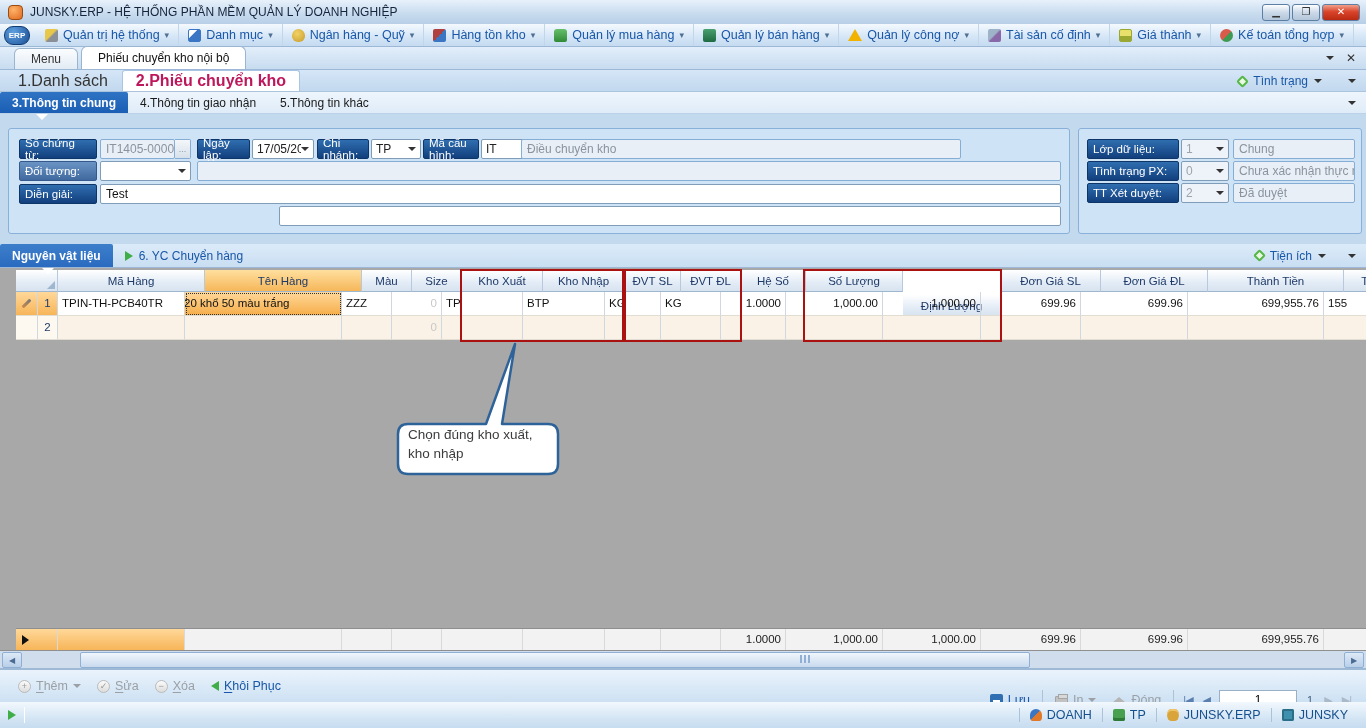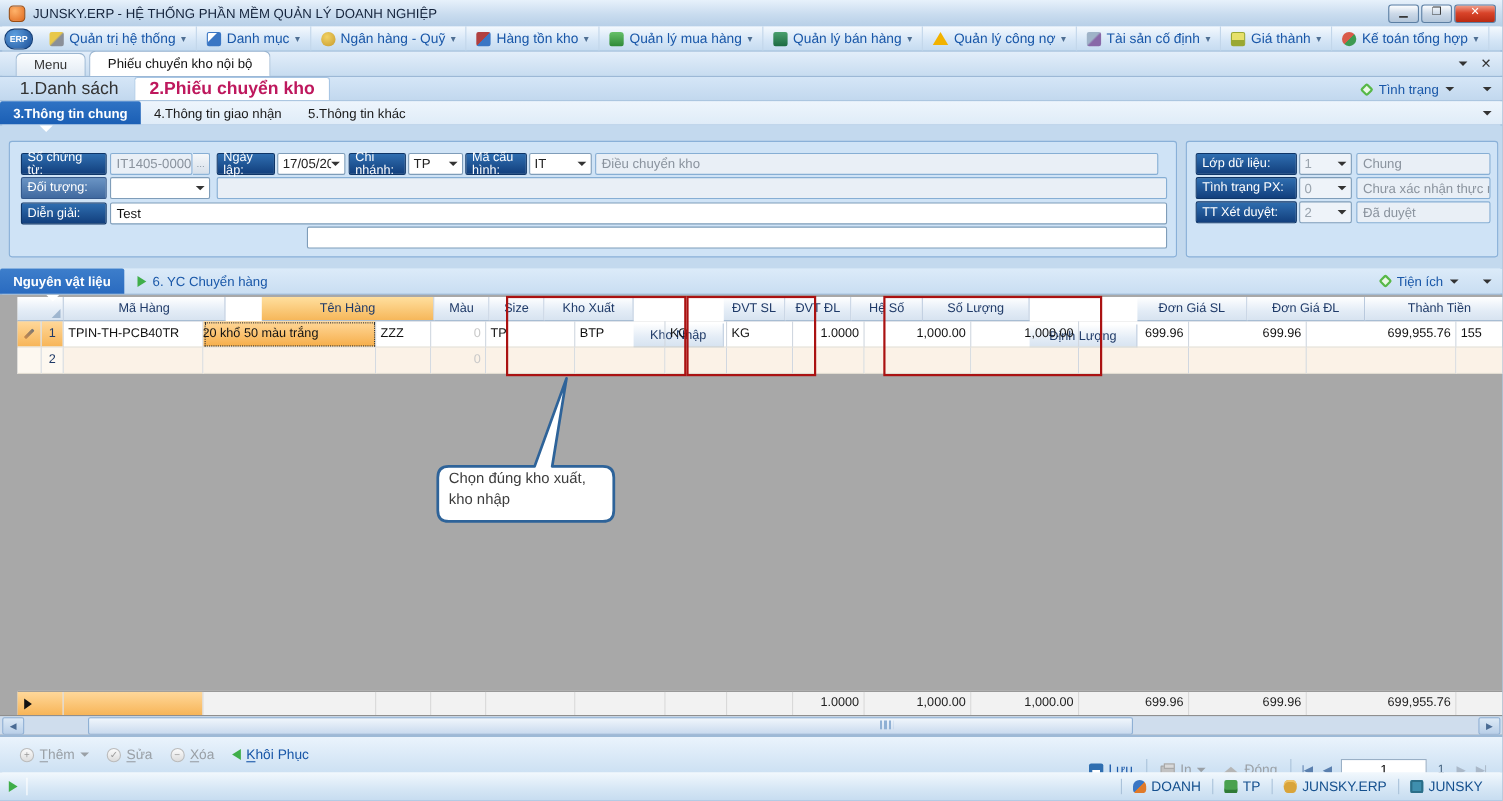--- a/index.html
+++ b/index.html
@@ -96,21 +96,21 @@
 
   
   .gridband { position:absolute; left:0; top:268px; width:1366px; height:400px; background:#a8a8a8; overflow:hidden; }
   .gridrows { position:absolute; left:16px; top:2px; width:1388px; }
   .grow { display:flex; height:24px; background:#fff; }
   .grow.header { height:22px; }
   .gc { flex:none; height:100%; border-right:1px solid #d0d7e0; border-bottom:1px solid #e2ddd2; padding:0 4px;
         font-size:11.5px; line-height:22px; white-space:nowrap; overflow:hidden; color:#111; }
   .grow.header .gc { border-right:1px solid #b9c9dd; border-bottom:1px solid #9fb6cf; text-align:center; color:#1f3a68;
         background:linear-gradient(#ffffff,#e3ecf6 60%,#d7e3f0); font-size:11.5px; }
-  .grow.header .gc.hl-head { background:linear-gradient(#ffdf9e,#f6b75a);margin-left:33px; }
+  .grow.header .gc.hl-head { background:linear-gradient(#ffdf9e,#f6b75a); }
   .gc.r { text-align:right; }
   .gc.faint { color:#c9c9c9; }
   .gc.selcell { display:flex; align-items:center; justify-content:center; }
   .gc.numcell { text-align:center; color:#1f3a68; }
   .row1 .gc.selcell, .row1 .gc.numcell { background:linear-gradient(#ffd89a,#f7b558); }
   .row2 .gc { background:#fbf2e7; }
   .row2 .gc.selcell, .row2 .gc.numcell { background:#fdf8f0; }
   .gc.hl-cell { background:linear-gradient(#ffd89a,#f6ae4a); outline:1px dotted #333; outline-offset:-2px; }
   .gc.hl-cell span { display:inline-block; text-indent:-5px; }
   .pencil { width:11px; height:3px; background:linear-gradient(90deg,#c98a4b,#777); transform:rotate(-45deg); border-radius:1px; }
@@ -311,21 +311,21 @@
         </div>
       <div class="f" style="left:414px;top:10px;width:56px;">
           <span class="lbl">Mã cấu hình:</span>
         </div>
       <div class="f" style="left:472px;top:10px;width:57px;">
           <span class="combo">
             <span class="val">IT</span>
             <span class="caret-down"></span>
           </span>
         </div>
-      <div class="f" style="left:532px;top:10px;width:512px;">
+      <div class="f" style="left:512px;top:10px;width:440px;">
           <span class="ro">Điều chuyển kho</span>
         </div>
 
       <div class="f" style="left:10px;top:32px;width:78px;">
           <span class="lbl lighter">Đối tượng:</span>
         </div>
       <div class="f" style="left:91px;top:32px;width:91px;">
           <span class="combo">
             <span class="val"></span>
             <span class="caret-down"></span>
@@ -411,21 +411,21 @@
     <div class="gridrows" id="grid-table">
         <div class="grow header">
           <div class="gc selcell" style="width: 42px; position: relative;">
             <span class="corner-tri"></span>
           </div>
           <div class="gc" style="width: 147px;">Mã Hàng</div>
           <div class="gc hl-head" style="width: 157px;">Tên Hàng</div>
           <div class="gc" style="width: 50px;">Màu</div>
           <div class="gc" style="width: 50px;">Size</div>
           <div class="gc" style="width: 81px;">Kho Xuất</div>
-          <div class="gc" style="width: 82px; margin-top: 24px;">Kho Nhập</div>
+          <div class="gc" style="width: 82px;">Kho Nhập</div>
           <div class="gc" style="width: 56px;">ĐVT SL</div>
           <div class="gc" style="width: 60px;">ĐVT ĐL</div>
           <div class="gc" style="width: 65px;">Hệ Số</div>
           <div class="gc" style="width: 97px;">Số Lượng</div>
           <div class="gc" style="width: 98px; margin-top: 25px;">Định Lượng</div>
           <div class="gc" style="width: 100px;">Đơn Giá SL</div>
           <div class="gc" style="width: 107px;">Đơn Giá ĐL</div>
           <div class="gc" style="width: 136px;">Thành Tiền</div>
           <div class="gc" style="width: 60px;">Từ T</div>
         </div>

